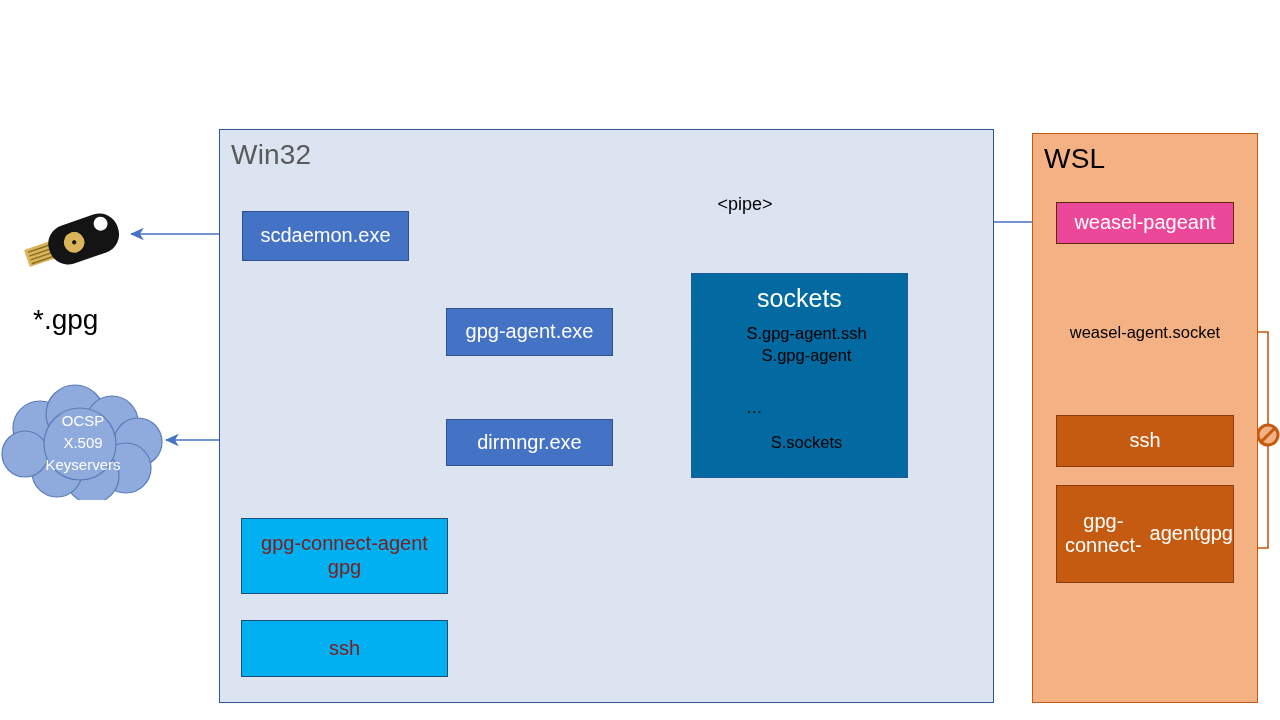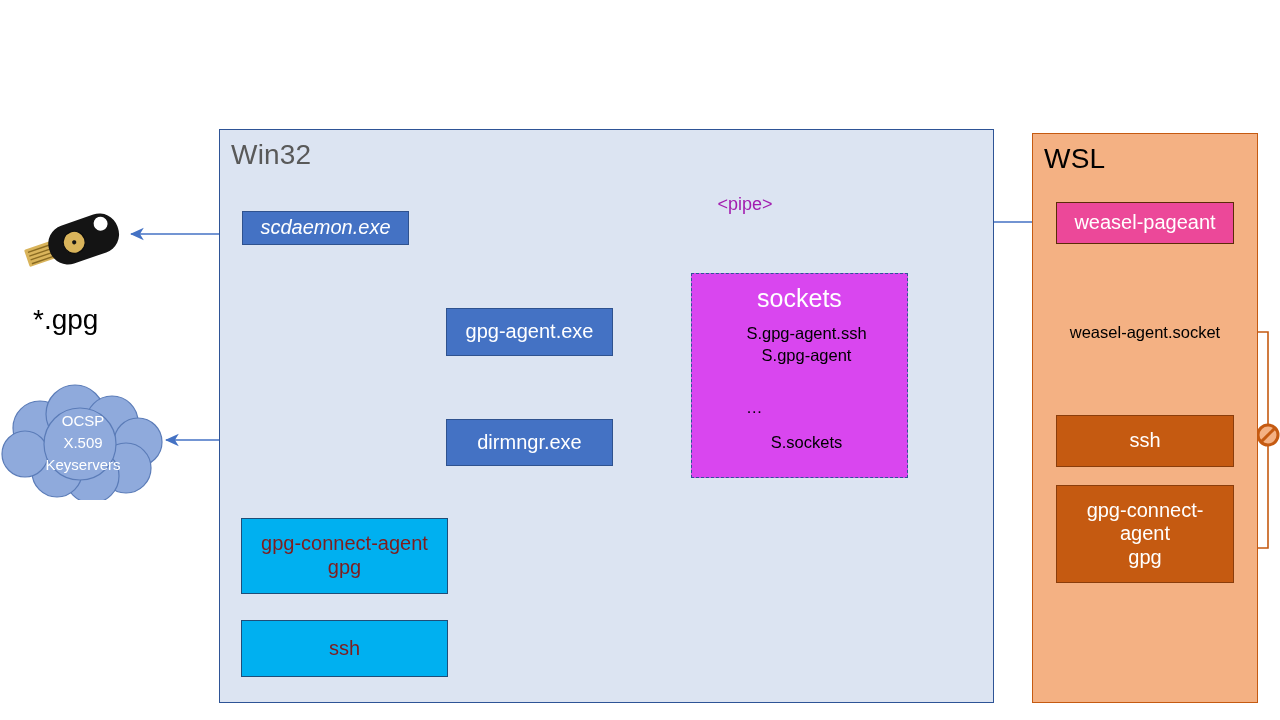--- a/index.html
+++ b/index.html
@@ -15,33 +15,33 @@
   .container-win32{background:#DCE4F2;border:1.5px solid #2E5496;}
   .container-wsl{background:#F4B183;border:1.5px solid #C55A11;}
   .container-label{position:absolute;font-size:28px;color:#595959;letter-spacing:.2px;}
   .wsl-label{color:#000000;}
 
   
   .proc-blue{background:#4472C4;border:1px solid #2F528F;color:#ffffff;font-size:20px;}
   .proc-cyan{background:#00B0F0;border:1px solid #1F4E79;color:#7f1d1d;font-size:20px;}
 
   
-  .sockets{background:#d946ef;border:1.5px dashed #2E5496;}
+  .sockets{background:#0369a1;border:1.5px dashed #2E5496;}
   .sockets-title{position:absolute;color:#ffffff;font-size:25px;left:0;right:0;
                  text-align:center;top:10px;}
   .socket-row{position:absolute;color:#000000;font-size:16.5px;left:0;right:0;
               text-align:center;padding-left:14px;}
 
   
   .proc-darkbrown{background:#ec4899;border:1px solid #5B2B08;color:#ffffff;font-size:20px;}
   .proc-orange{background:#C55A11;border:1px solid #8A3D0B;color:#ffffff;font-size:20px;}
   .wsl-socket-text{position:absolute;color:#000000;font-size:16.5px;text-align:center;}
 
   
-  .pipe-label{position:absolute;font-size:18px;color:#a21caf;text-align:center;}
+  .pipe-label{position:absolute;font-size:18px;color:#000000;text-align:center;}
   .gpg-label{position:absolute;font-size:28px;color:#000000;}
 
   .cloud-text{position:absolute;color:#ffffff;font-size:15px;text-align:center;
               line-height:1.45;left:0;right:0;}
   .cloudwrap{position:absolute;}
   .keywrap{position:absolute;}
 </style>
 </head>
 <body>
 
@@ -91,21 +91,21 @@
 
     <g transform="translate(1268,435)">
       <circle r="10" fill="#F4B183" stroke="#C55A11" stroke-width="3"></circle>
       <line x1="-6.4" y1="6.4" x2="6.4" y2="-6.4" stroke="#C55A11" stroke-width="3"></line>
     </g>
   </svg>
 
   <div class="box container-win32" style="left:219px;top:129px;width:775px;height:574px;"></div>
   <div class="container-label" style="left:231px;top:139px;">Win32</div>
 
-  <div class="box proc-blue" style="left:242px;top:211px;width:167px;height:34px;font-style:italic;">scdaemon.exe</div>
+  <div class="box proc-blue" style="left:242px;top:211px;width:167px;height:50px;">scdaemon.exe</div>
 
   <div class="box proc-blue" style="left:446px;top:419px;width:167px;height:47px;">dirmngr.exe</div>
 
   <div class="box proc-blue" style="left:446px;top:308px;width:167px;height:48px;">gpg-agent.exe</div>
 
   <div class="box proc-cyan" style="left:241px;top:518px;width:207px;height:76px;flex-direction:column;">
     <span>gpg-connect-agent</span>
     <span>gpg</span>
   </div>
 
@@ -123,21 +123,21 @@
 
   <div class="box container-wsl" style="left:1032px;top:133px;width:226px;height:570px;"></div>
   <div class="container-label wsl-label" style="left:1044px;top:143px;">WSL</div>
 
   <div class="box proc-darkbrown" style="left:1056px;top:202px;width:178px;height:42px;">weasel-pageant</div>
 
   <div class="wsl-socket-text" style="left:1036px;top:323px;width:218px;">weasel-agent.socket</div>
 
   <div class="box proc-orange" style="left:1056px;top:415px;width:178px;height:52px;">ssh</div>
 
-  <div class="box proc-orange" style="left:1056px;top:485px;width:178px;height:98px;flex-direction:column;justify-content:center;">
+  <div class="box proc-orange" style="left:1056px;top:485px;width:178px;height:98px;flex-direction:row;justify-content:center;">
     <span>gpg-connect-</span>
     <span>agent</span>
     <span>gpg</span>
   </div>
 
   <div class="keywrap" style="left:12px;top:196px;width:120px;height:92px;">
     <svg width="120" height="92" viewBox="0 0 120 92">
       <g transform="rotate(-19 60 46)">
 
         <rect x="12" y="38" width="30" height="18" rx="1.5" fill="#D9B45B"></rect>

